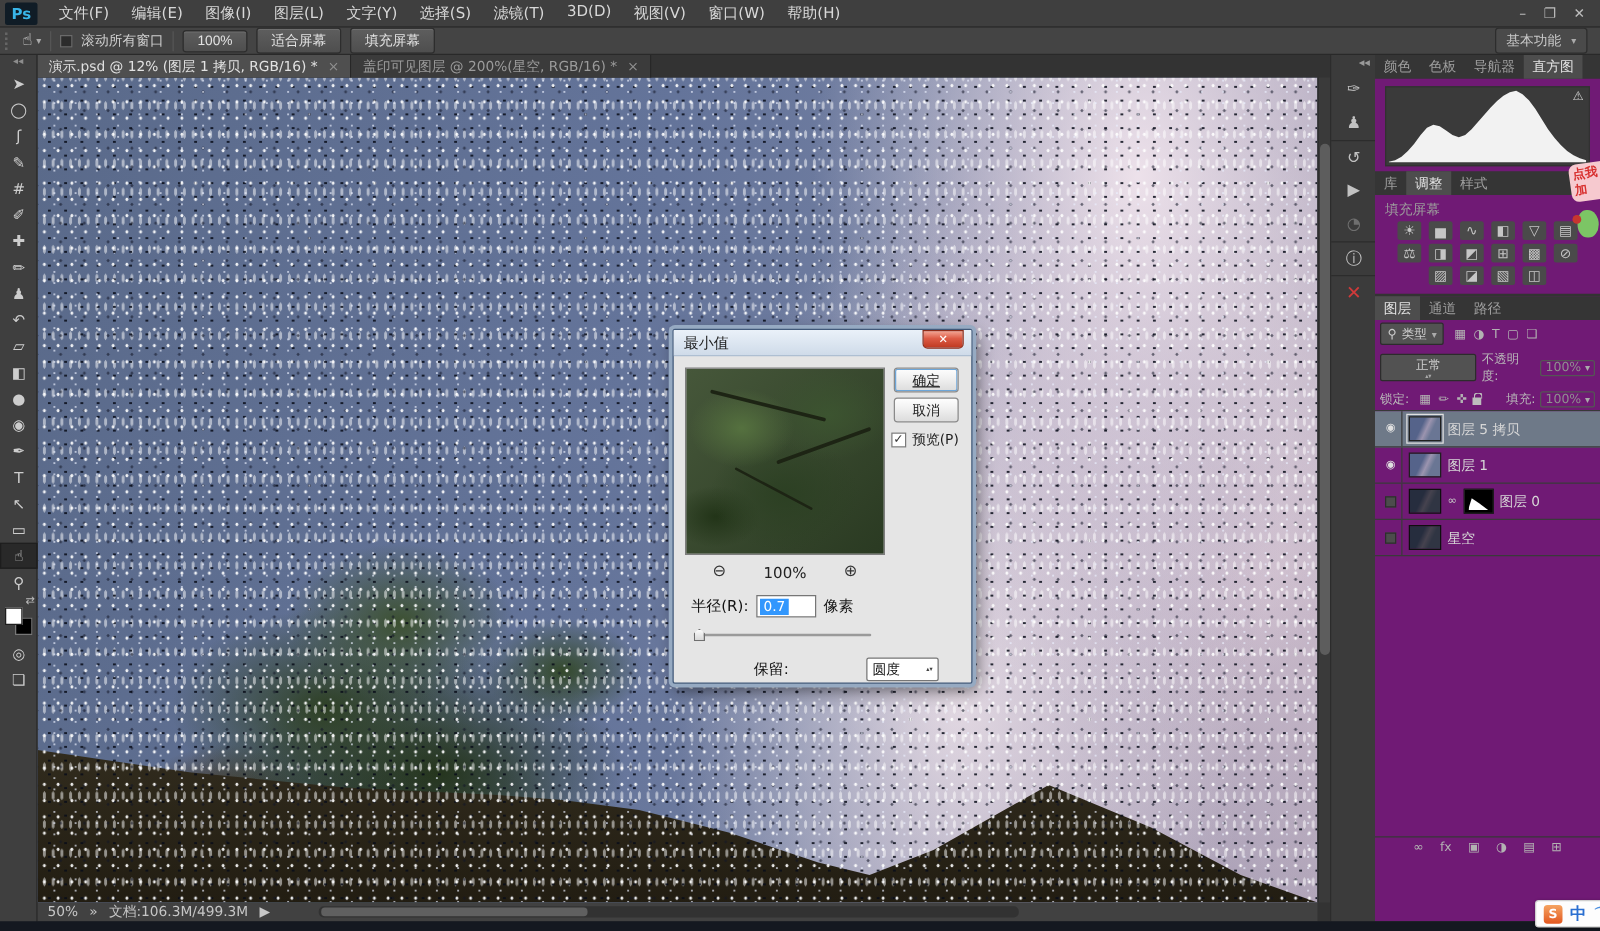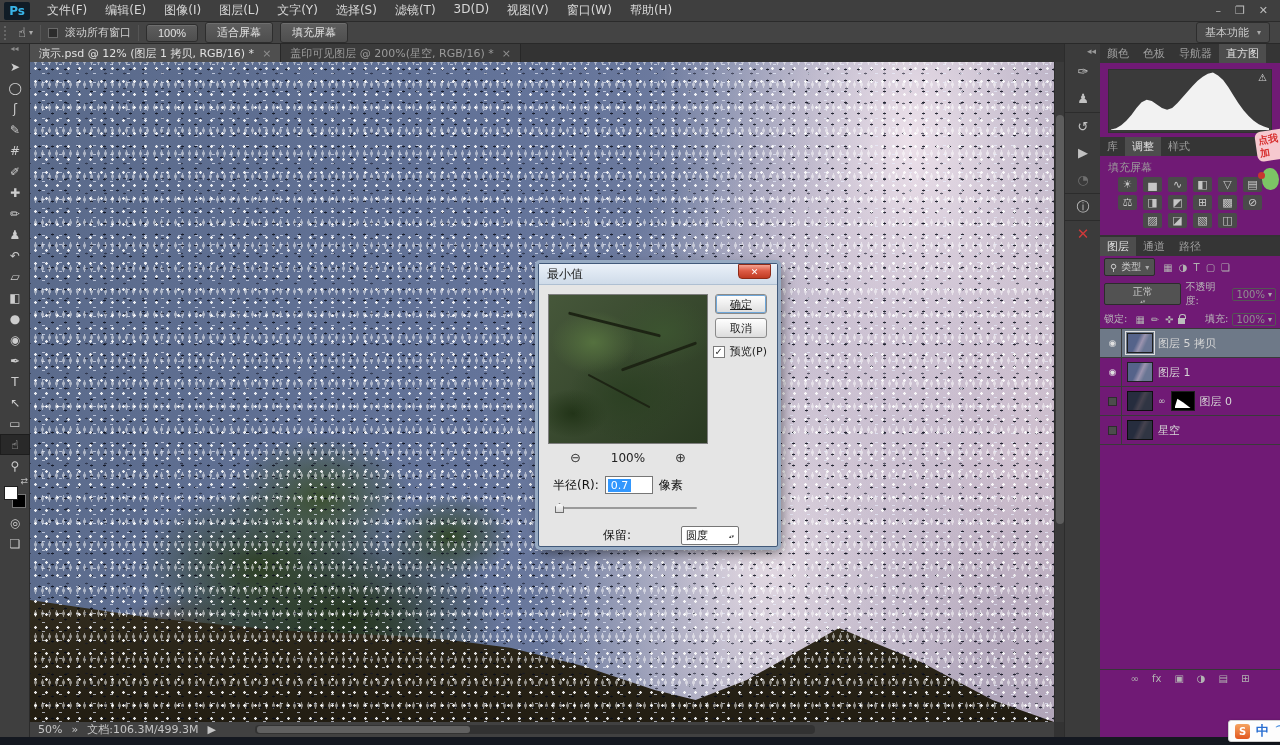--- a/index.html
+++ b/index.html
@@ -218,21 +218,21 @@
   .radius-input { width:48px; height:18px; background:#fff; border:1px solid #767676;
                   display:flex; align-items:center; padding-left:2px; }
   .radius-val { background:#3297fd; color:#fff; font-size:11px; padding:0 3px; }
   .dlg-slider { position:absolute; left:16px; top:239px; width:142px; height:10px; }
   .slider-groove { position:absolute; left:0; right:0; top:4px; height:2px;
                    background:#9a9a9a; border-radius:1px; }
   .slider-thumb { position:absolute; left:0; top:0; width:9px; height:10px;
                   background:linear-gradient(#fafafa,#d8d8d8); border:1px solid #6f6f6f;
                   clip-path:polygon(50% 0,100% 38%,100% 100%,0 100%,0 38%); }
   .dlg-preserve { position:absolute; left:64px; top:262px; display:flex;
-                  align-items:center; gap:10px; font-size:12px; color:#111; }
+                  align-items:center; gap:22px; font-size:12px; color:#111; }
   .preserve-select { width:58px; height:19px; background:#fff; border:1px solid #767676;
                      border-radius:2px; display:flex; align-items:center;
                      justify-content:space-between; padding:0 4px; font-size:11px;margin-left:40px; }
   .preserve-select .spin { color:#444; }
 
   
   .sticker { position:absolute; left:1256px; top:130px; width:34px; height:30px;
              background:#f6c9cf; border-radius:6px; transform:rotate(-8deg);
              color:#d8302f; font-size:10px; font-weight:bold; line-height:13px;
              padding:2px 3px; z-index:35; overflow:hidden; }

